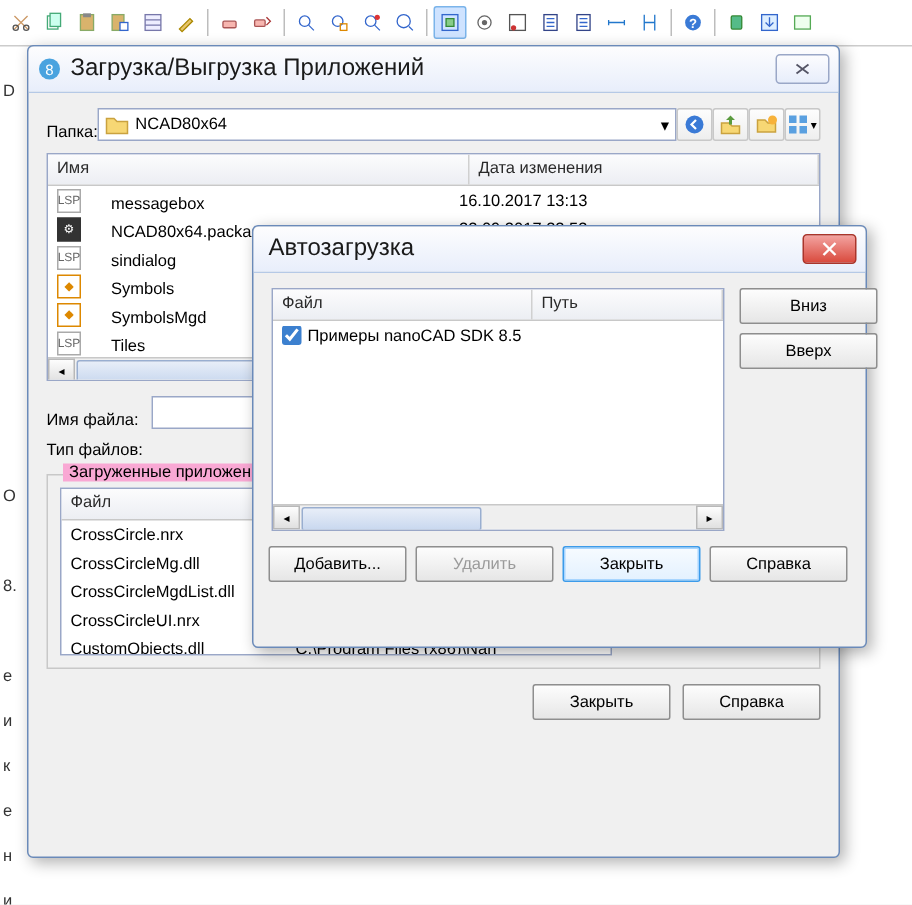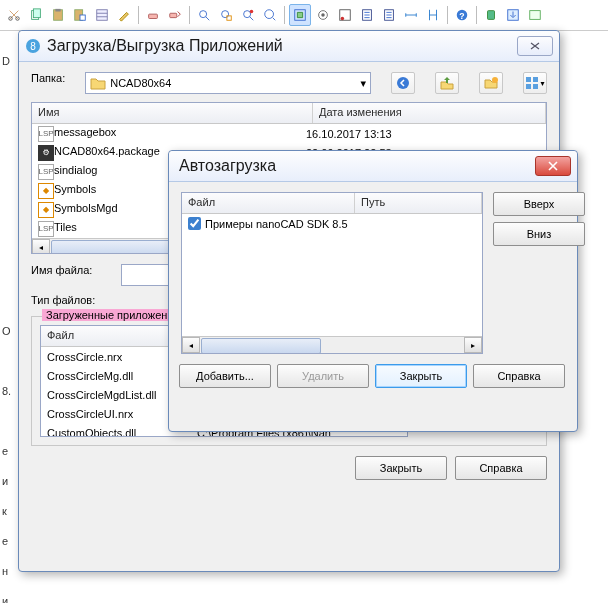--- a/index.html
+++ b/index.html
@@ -7,29 +7,29 @@
   .toolbar .ico{width:20px;height:20px;display:flex;align-items:center;justify-content:center;border-radius:2px}
   .toolbar .sep{width:1px;height:18px;background:#bdbdbd;margin:0 2px}
   .dialog{position:absolute;background:#f0f0f0;border:1px solid #6a8ab9;border-radius:4px;box-shadow:3px 3px 10px rgba(0,0,0,.3)}
   .titlebar{display:flex;align-items:center;background:linear-gradient(#fdfdfe,#e8eefb);border-bottom:1px solid #b5c9e6;border-radius:4px 4px 0 0;padding:4px 6px;height:22px}
   .titlebar.red{background:linear-gradient(#fdfdfe,#e8eefb)}
   .titlebar .appico{width:16px;height:16px;margin-right:6px;display:inline-flex;align-items:center;justify-content:center}
   .titlebar .title{flex:1;color:#1a1a1a;font-size:16px}
   .winbtn{width:34px;height:18px;border:1px solid #9aa7c7;border-radius:3px;background:linear-gradient(#fcfcfe,#e7edfb);margin-left:4px;display:flex;align-items:center;justify-content:center}
   .winbtn.close{background:linear-gradient(#f3a3a0,#d94a3d);border-color:#a9352b;color:#fff;font-weight:bold}
   .content{padding:10px 12px}
-  .row{display:flex;align-items:flex-start;gap:20px;margin-bottom:8px}
+  .row{display:flex;align-items:flex-end;gap:0;margin-bottom:8px}
   .lbl{color:#000}
   .folder-field{flex:1;display:flex;align-items:center;border:1px solid #9aa7c7;background:#fff;height:20px;padding:0 4px;gap:4px}
   .nav-ico{width:22px;height:20px;border:1px solid #c8c8c8;border-radius:2px;background:linear-gradient(#fdfdfd,#eee);display:flex;align-items:center;justify-content:center}
   .listbox{border:1px solid #9aa7c7;background:#fff;height:150px;overflow:hidden}
   .list-hdr{display:flex;background:linear-gradient(#fcfcfd,#eceef3);border-bottom:1px solid #c8c8c8;height:20px}
   .list-hdr .col{padding:3px 6px;border-right:1px solid #d0d0d0;color:#2a2a2a}
   .list-body .lrow{display:flex;padding:1px 6px;height:17px;align-items:center}
-  .list-body .lrow .c1{display:flex;align-items:flex-start;gap:0}
+  .list-body .lrow .c1{display:flex;align-items:flex-end;gap:20px}
   .fic{width:14px;height:14px;display:inline-flex;align-items:center;justify-content:center;font-size:8px;border:1px solid #888}
   .scrollbar-h{height:16px;border-top:1px solid #c8c8c8;background:#f0f0f0;display:flex;align-items:center}
   .scrollbar-h .arrow,.scrollbar-v .arrow{width:16px;height:14px;background:linear-gradient(#fdfdfd,#e0e0e0);border:1px solid #b8b8b8;display:flex;align-items:center;justify-content:center;font-size:8px}
   .textfield{flex:1;border:1px solid #9aa7c7;background:#fff;height:20px}
   .button{min-width:70px;height:22px;border:1px solid #8e8e8e;border-radius:2px;background:linear-gradient(#fdfdfd,#e6e6e6);padding:0 10px;display:inline-flex;align-items:center;justify-content:center;cursor:default}
   .button.hl{border:1px solid #3c9bea;box-shadow:inset 0 0 0 1px #a7d5ff;background:linear-gradient(#f7fbff,#e3f1ff)}
   .button:disabled,.button.disabled{color:#9a9a9a}
   .groupbox{border:1px solid #c8c8c8;margin-top:10px;padding:8px;position:relative}
   .groupbox .gtitle{position:absolute;top:-8px;left:10px;background:#f9a8d4;padding:0 4px}
   .inner-list{border:1px solid #9aa7c7;background:#fff;height:110px;overflow:hidden}
@@ -388,22 +388,22 @@
           <div class="scrollbar-h">
             <span class="arrow">◂</span>
               <div class="hscroll-track">
                 <div class="hscroll-thumb" style="left:0;width:45%"></div>
               </div>
               <span class="arrow">▸</span>
           </div>
         </div>
       </div>
       <div style="width:72px;display:flex;flex-direction:column;gap:6px">
+        <span class="button">Вниз</span>
         <span class="button">Вверх</span>
-        <span class="button">Вниз</span>
       </div>
     </div>
     <div class="footer" style="gap:6px">
       <span class="button">Добавить...</span>
       <span class="button disabled">Удалить</span>
       <span class="button hl">Закрыть</span>
       <span class="button">Справка</span>
     </div>
   </div>
 </div>

